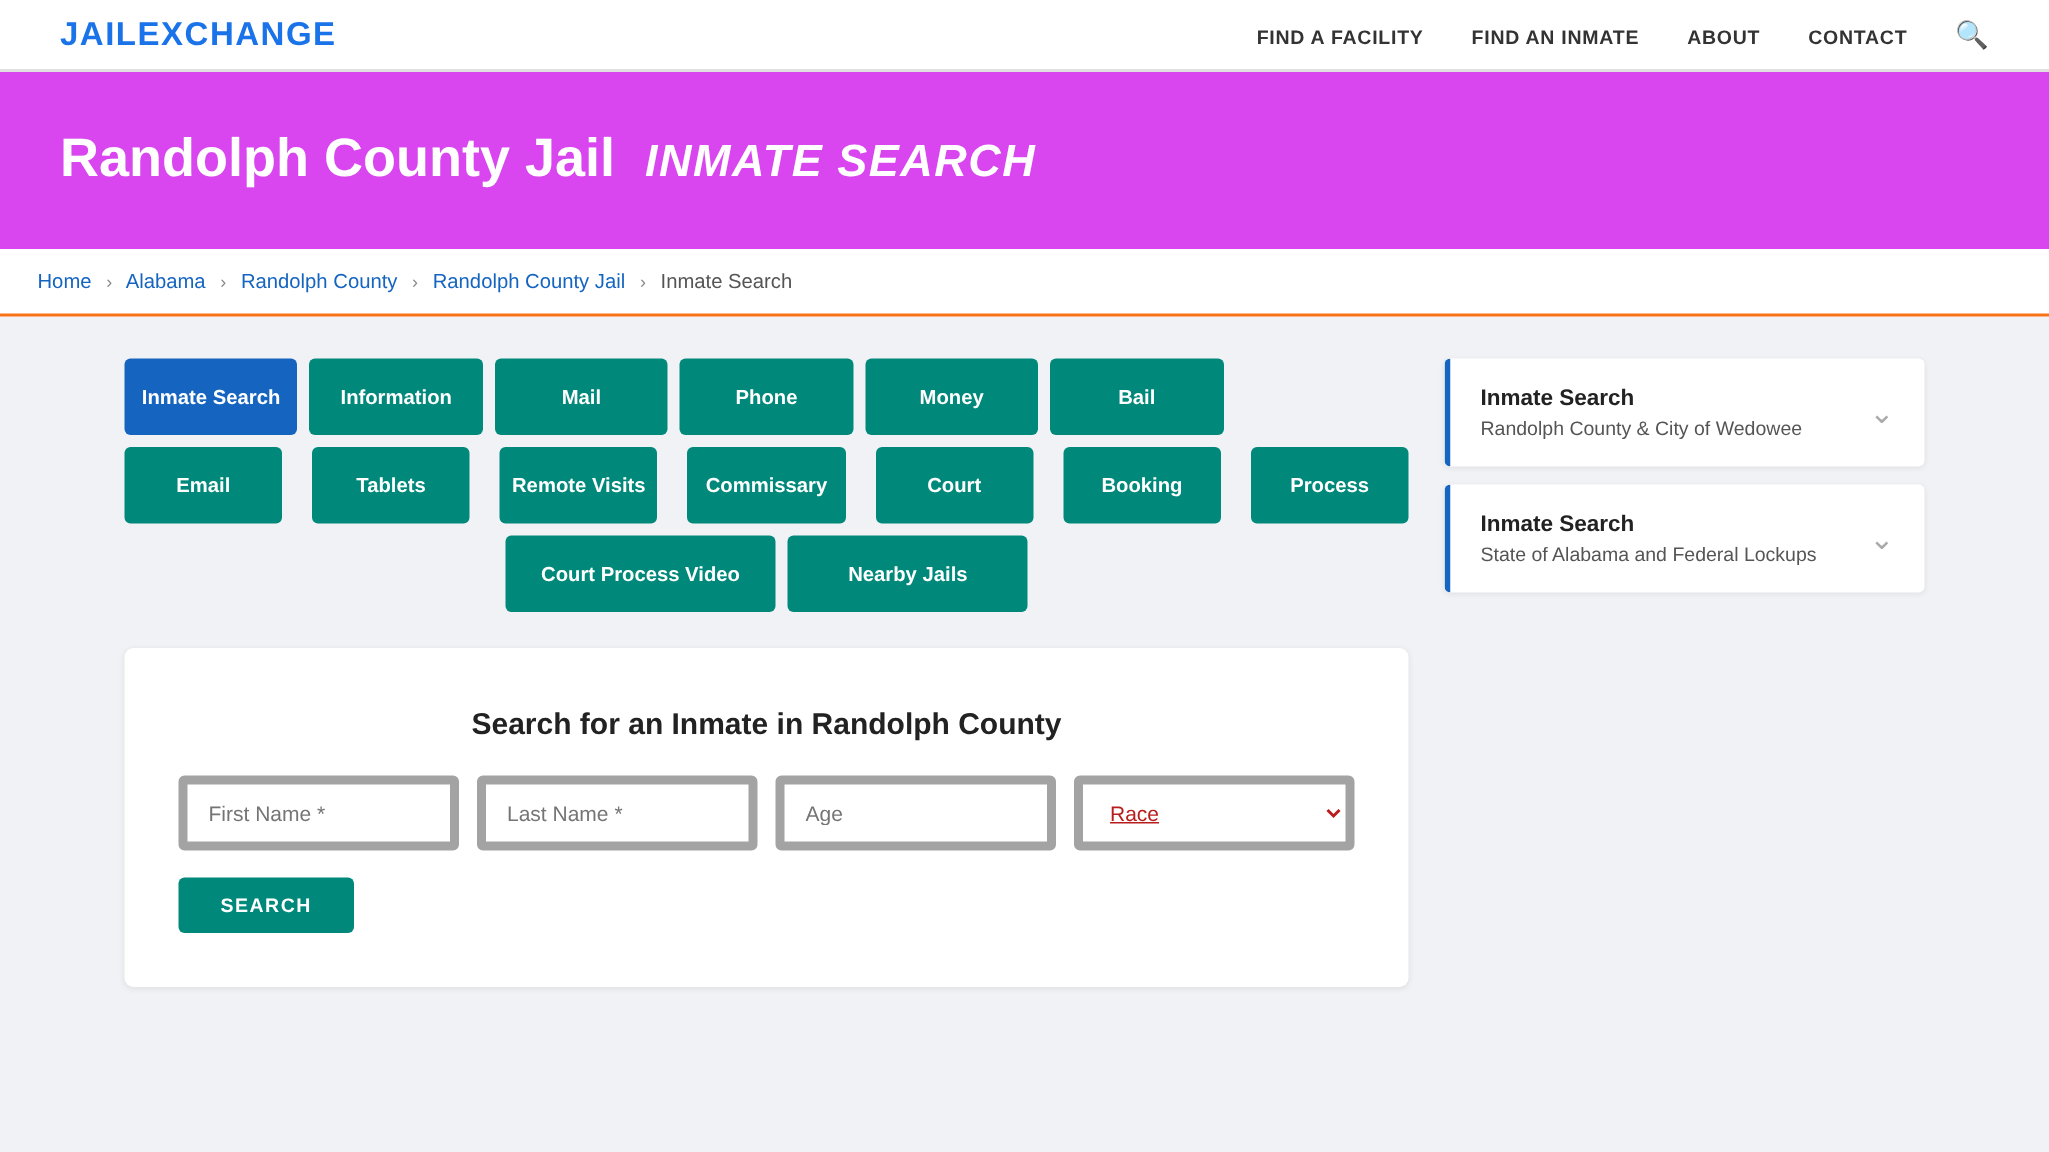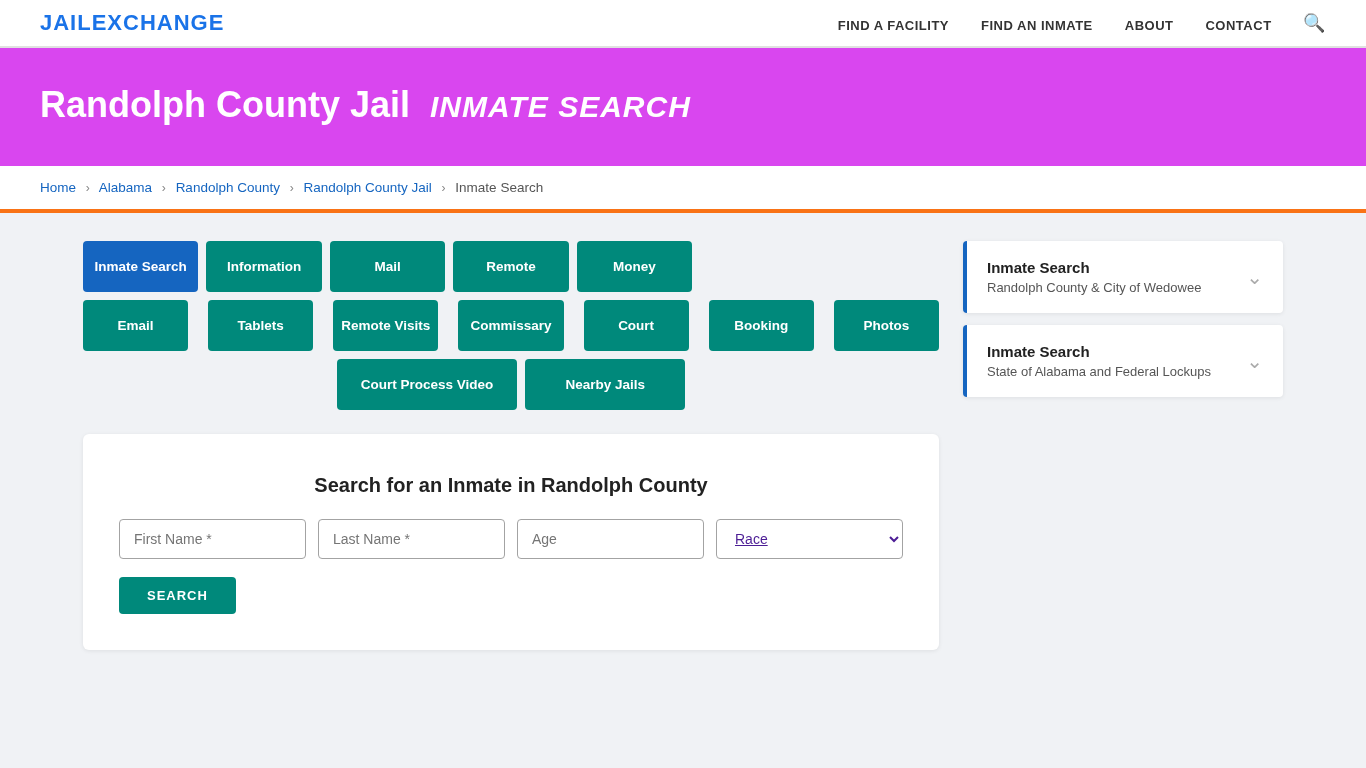--- a/index.html
+++ b/index.html
@@ -56,23 +56,23 @@
     .hero h1 .italic-part {
       font-style: italic;
       font-weight: 700;
       font-size: 30px;
       letter-spacing: 1px;
     }
 
     
     .breadcrumb {
       background: #fff;
-      padding: 14px 40px;
+      padding: 14px 25px;
       font-size: 13.5px;
-      border-bottom: 4px solid #f97316;
+      border-bottom: 2px solid #f97316;
     }
     .breadcrumb a { color: #1565c0; text-decoration: none; }
     .breadcrumb .sep { margin: 0 6px; color: #888; font-size: 12px; }
     .breadcrumb .current { color: #555; }
 
     
     .main-wrapper {
       display: flex;
       gap: 24px;
       max-width: 1280px;
@@ -142,29 +142,29 @@
     .search-inputs {
       display: flex;
       gap: 12px;
       margin-bottom: 18px;
       flex-wrap: wrap;
     }
     .search-inputs input, .search-inputs select {
       flex: 1;
       min-width: 100px;
       padding: 10px 14px;
-      border: 1px solid #a3a3a3;
+      border: 6px solid #a3a3a3;
       border-radius: 4px;
       font-size: 14px;
       color: #555;
       background: #fff;
     }
     .search-inputs select {
       min-width: 130px;
-      color: #4c1d95;
+      color: #b91c1c;
       text-decoration: underline;
     }
     .btn-search {
       background: #00897b;
       color: #fff;
       border: none;
       border-radius: 4px;
       padding: 11px 28px;
       font-size: 13px;
       font-weight: 700;
@@ -242,32 +242,33 @@
   <span class="current">Inmate Search</span>
 </div>
 
 <div class="main-wrapper">
   <div class="content-left">
 
     <div class="nav-buttons">
       <button class="nav-btn active">Inmate Search</button>
       <button class="nav-btn">Information</button>
       <button class="nav-btn">Mail</button>
-      <button class="nav-btn">Remote</button>
+      <button class="nav-btn">Phone</button>
       <button class="nav-btn">Money</button>
+      <button class="nav-btn">Bail</button>
     </div>
 
     <div class="nav-buttons-row2">
       <button class="nav-btn">Email</button>
       <button class="nav-btn">Tablets</button>
       <button class="nav-btn">Remote Visits</button>
       <button class="nav-btn">Commissary</button>
       <button class="nav-btn">Court</button>
       <button class="nav-btn">Booking</button>
-      <button class="nav-btn">Photos</button>
+      <button class="nav-btn">Process</button>
     </div>
 
     <div class="nav-buttons-row3">
       <button class="nav-btn nav-btn-wide">Court Process Video</button>
       <button class="nav-btn nav-btn-wide">Nearby Jails</button>
     </div>
 
     <div class="search-form-card">
       <h2>Search for an Inmate in Randolph County</h2>
       <div class="search-inputs">

